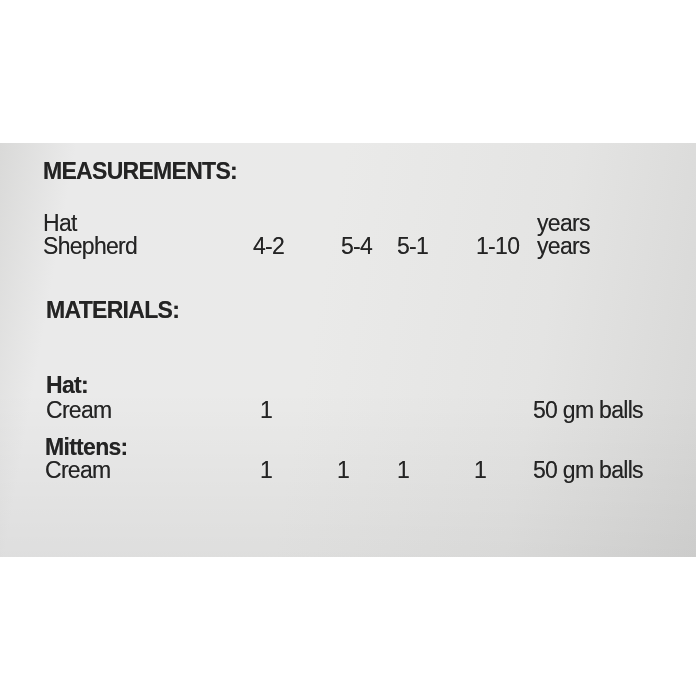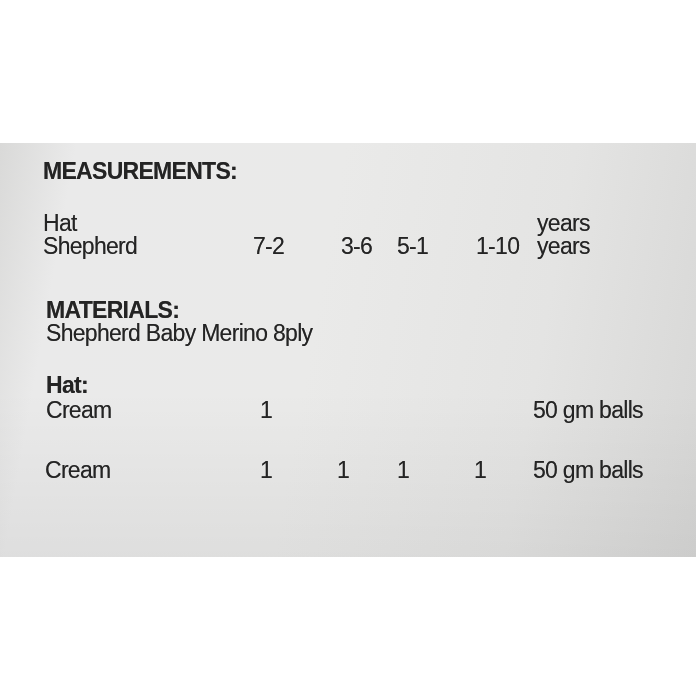--- a/index.html
+++ b/index.html
@@ -41,34 +41,34 @@
 
 <div class="canvas">
   <div class="paper">
 
     <span class="t b" style="left:43px; top:16px">MEASUREMENTS:</span>
 
     <span class="t" style="left:43px; top:68px">Hat</span>
     <span class="t" style="left:537px; top:68px">years</span>
 
     <span class="t" style="left:43px; top:91px">Shepherd</span>
-    <span class="t" style="left:253px; top:91px">7-2</span>
-    <span class="t" style="left:341px; top:91px">3-6</span>
+    <span class="t" style="left:253px; top:91px">4-2</span>
+    <span class="t" style="left:341px; top:91px">5-4</span>
     <span class="t" style="left:397px; top:91px">5-1</span>
     <span class="t" style="left:476px; top:91px">1-10</span>
     <span class="t" style="left:537px; top:91px">years</span>
 
     <span class="t b" style="left:46px; top:155px">MATERIALS:</span>
-    <span class="t" style="left:46px; top:178px">Shepherd Baby Merino 8ply</span>
 
     <span class="t b" style="left:46px; top:230px">Hat:</span>
     <span class="t" style="left:46px; top:255px">Cream</span>
     <span class="t" style="left:260px; top:255px">1</span>
     <span class="t" style="left:533px; top:255px">50 gm balls</span>
 
+    <span class="t b" style="left:45px; top:292px">Mittens:</span>
     <span class="t" style="left:45px; top:315px">Cream</span>
     <span class="t" style="left:260px; top:315px">1</span>
     <span class="t" style="left:337px; top:315px">1</span>
     <span class="t" style="left:397px; top:315px">1</span>
     <span class="t" style="left:474px; top:315px">1</span>
     <span class="t" style="left:533px; top:315px">50 gm balls</span>
 
 
   </div>
 </div>

